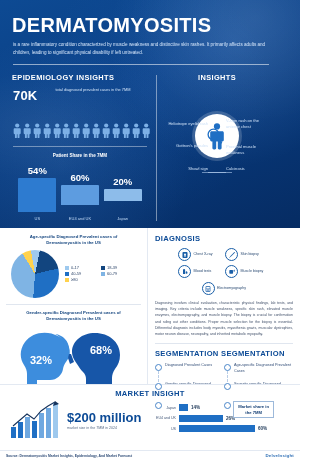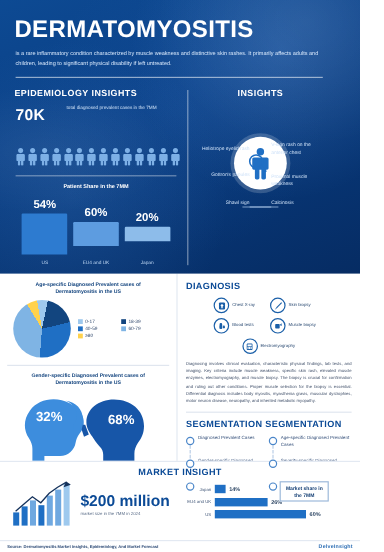--- a/index.html
+++ b/index.html
@@ -387,21 +387,21 @@
       <div class="sub-cap">
         <span>Gender-specific Diagnosed Prevalent cases of</span><br>
         <span>Dermatomyositis in the US</span>
       </div>
 
       <div class="gender">
         <svg class="head-svg" style="left:8px" width="66" height="58" viewBox="0 0 66 58" aria-hidden="true">
           <path d="M44 6C33 0 18 2 11 12c-6 8-5 17-1 23 2 3 3 6 3 9v13h10v-7h13c7 0 12-5 13-11 1-5 3-7 5-10 4-7 2-17-10-23z" fill="#3d8ddd"></path>
           <path d="M49 21c3-7-1-14-8-17 8 1 14 7 14 15 0 6-3 10-6 13l-1 3c-1-5-2-10 1-14z" fill="#3d8ddd"></path>
         </svg>
-        <div class="g-pct" style="left:24px;top:16px">32%</div>
+        <div class="g-pct" style="left:24px;top:28px">32%</div>
 
         <svg class="head-svg" style="left:62px" width="74" height="58" viewBox="0 0 74 58" aria-hidden="true">
           <path d="M4 22c0-11 10-19 23-19 14 0 25 9 25 22 0 6-2 10-5 14-2 3-3 6-3 9v9H18v-8c0-3-1-5-3-7-3-3-4-5-6-8-2-3-5-7-5-12z" fill="#1756a8"></path>
           <path d="M3 24h-2l-1 4 2 6 4-2z" fill="#1756a8"></path>
         </svg>
         <div class="g-pct" style="left:84px;top:18px">68%</div>
       </div>
 
       <div class="note">*Above all figures represent the 2024 data</div>
     </div>

